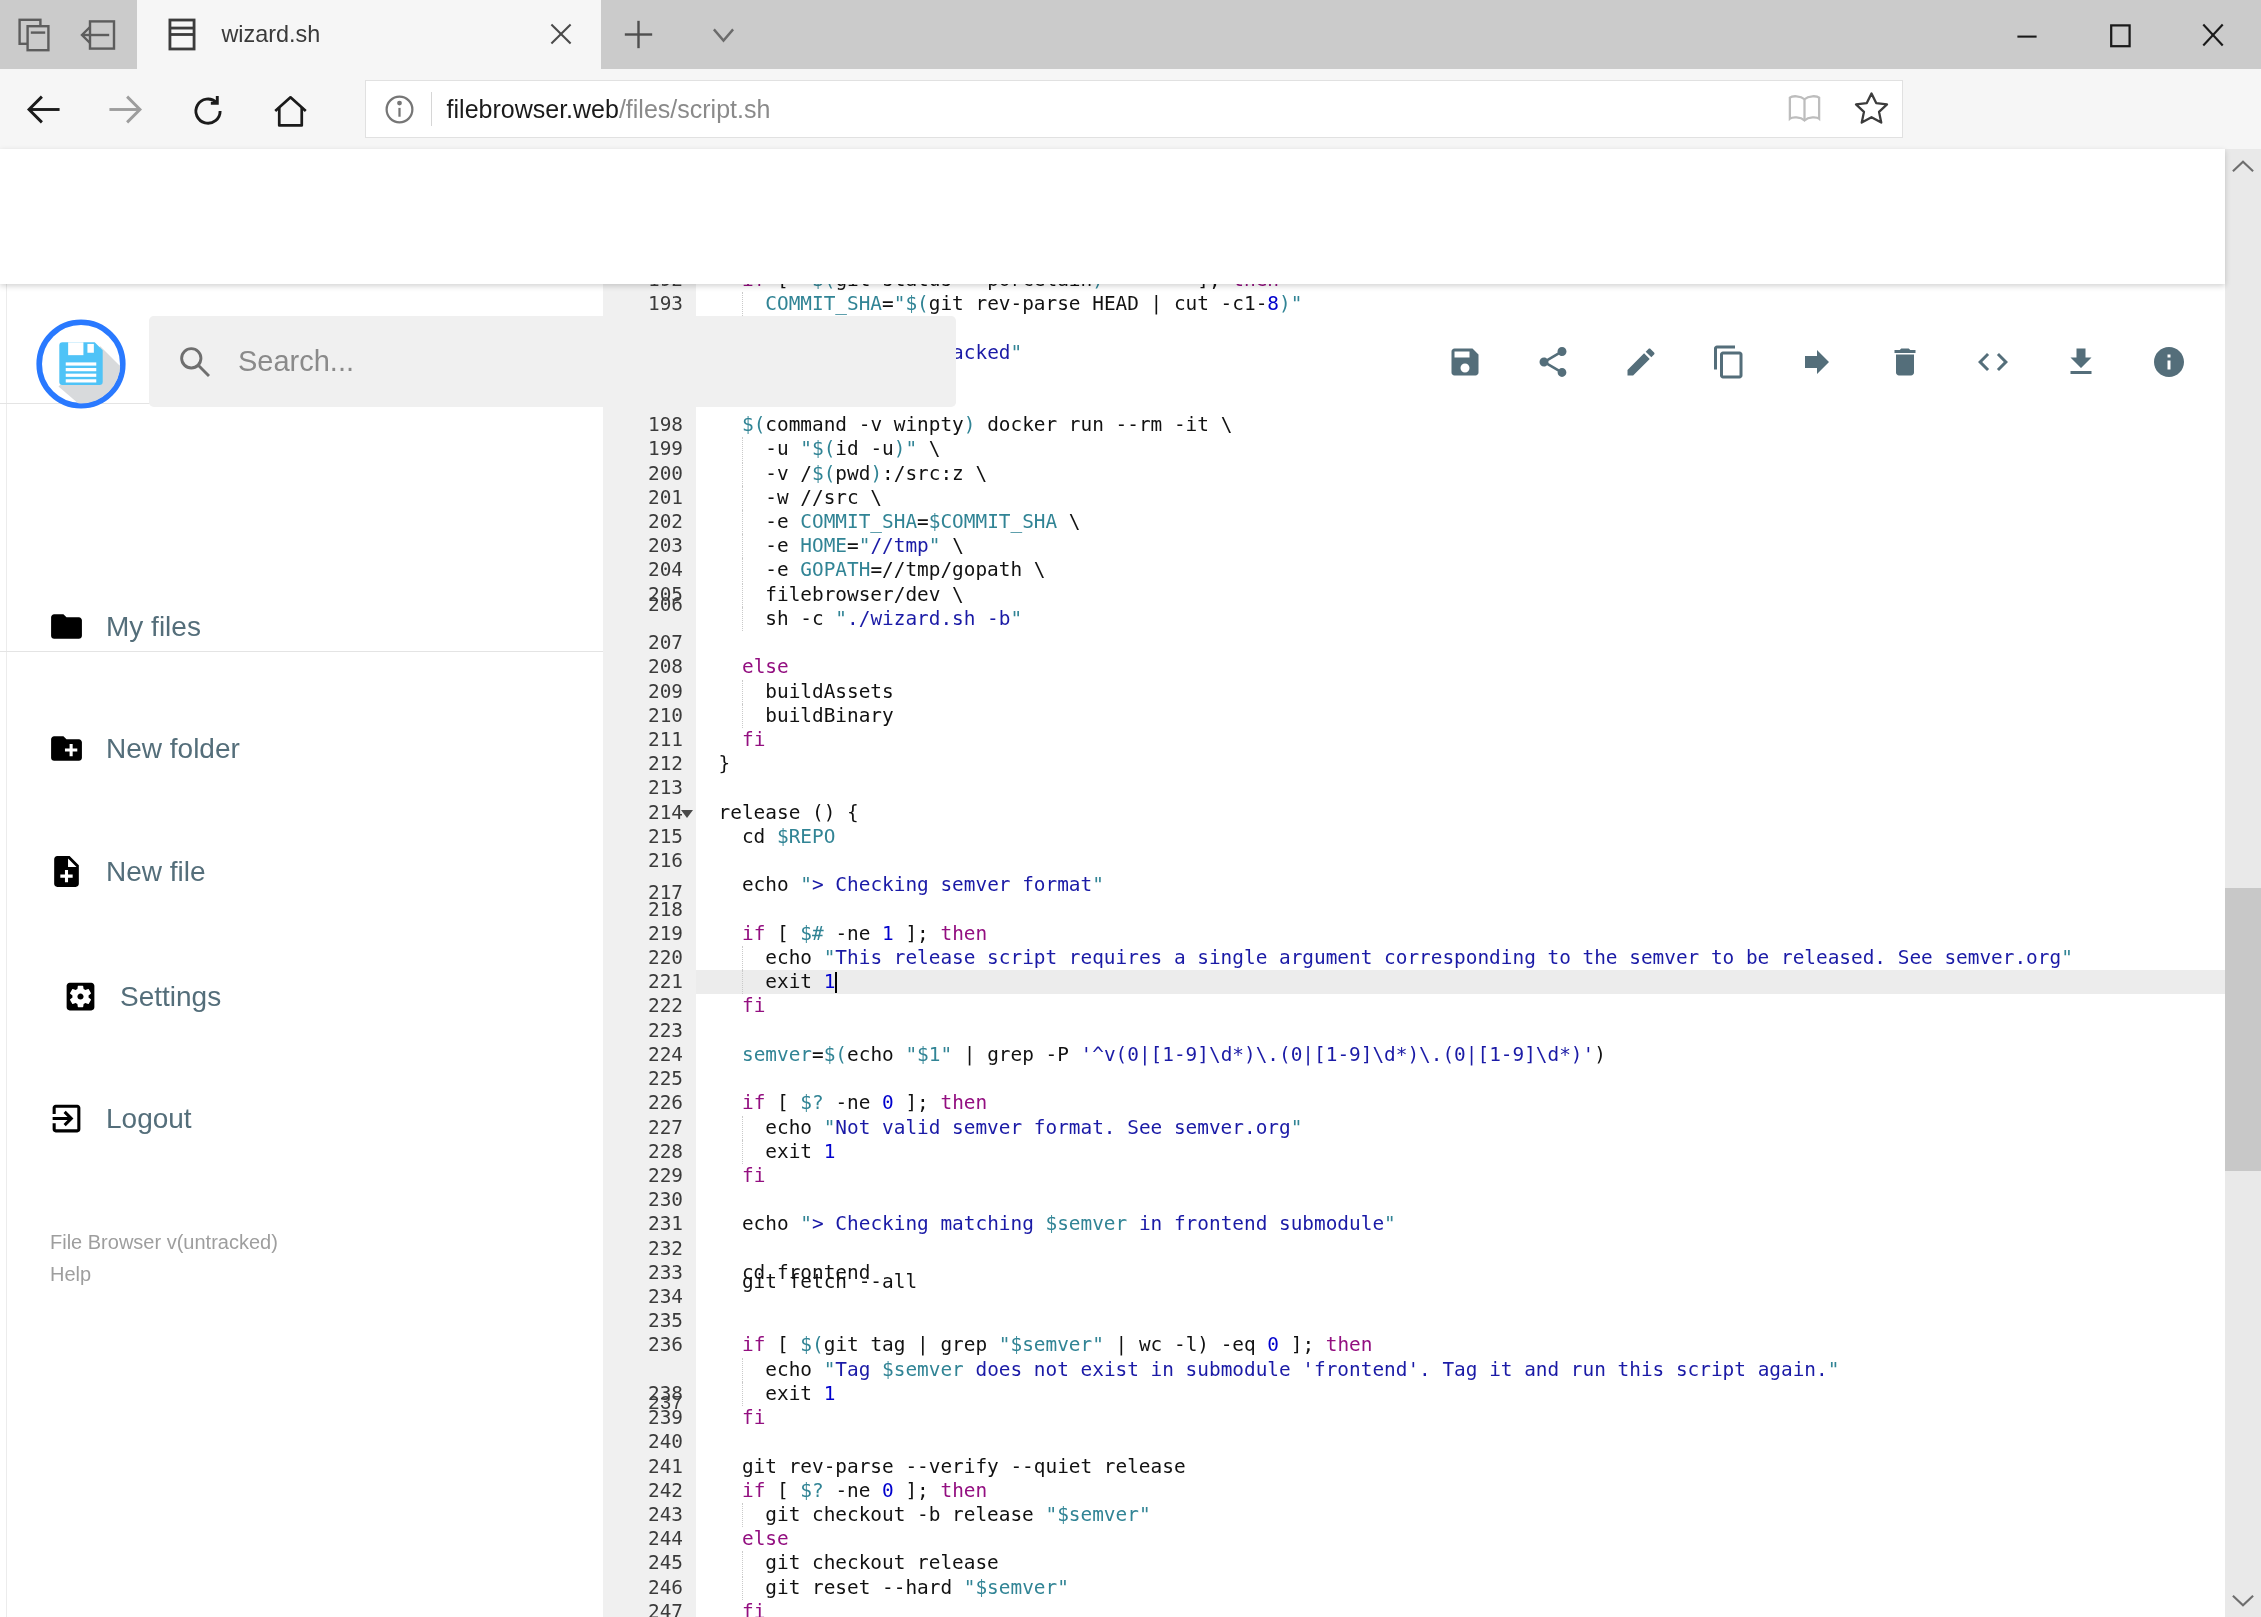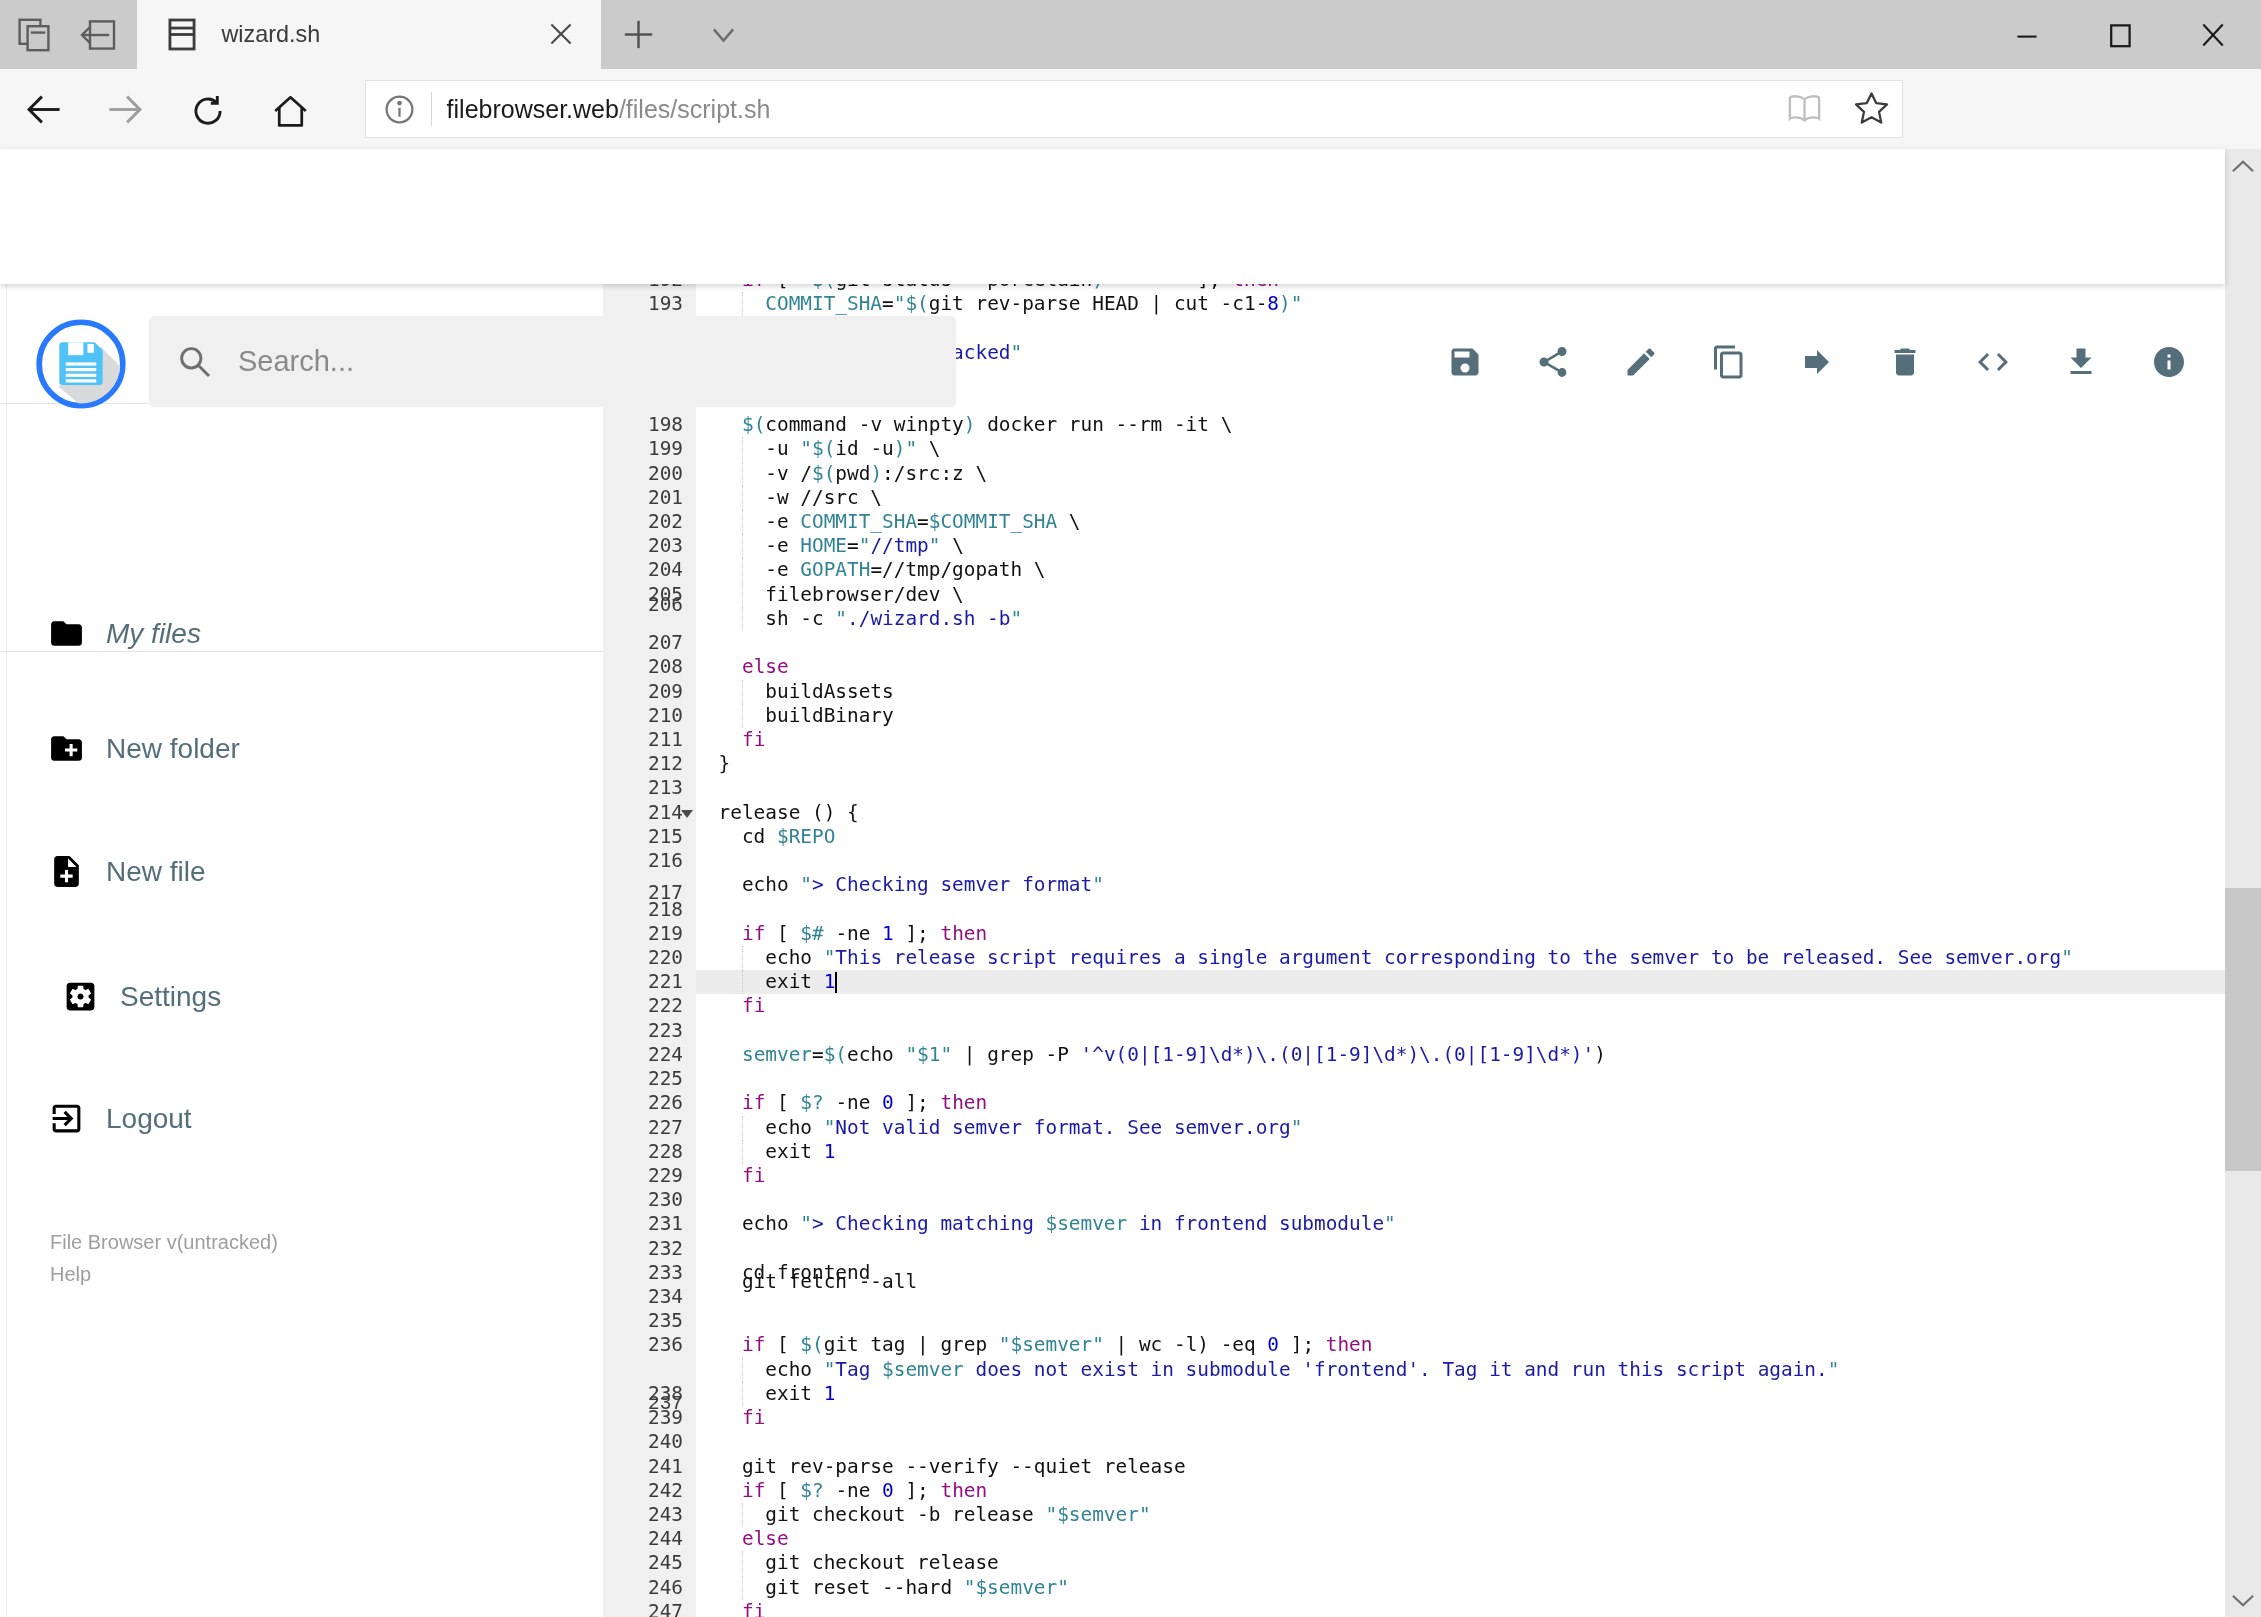--- a/index.html
+++ b/index.html
@@ -296,21 +296,21 @@
         <svg viewBox="0 0 24 24">
           <path d="M12 2C6.48 2 2 6.48 2 12s4.48 10 10 10 10-4.48 10-10S17.52 2 12 2zm1 15h-2v-6h2v6zm0-8h-2V7h2v2z" fill="currentColor"></path>
         </svg>
       </div>
     </div>
 </div>
 
 <div id="sidebar" class="abs">
   <div id="sidebar-edge" class="abs"></div>
   <div id="sidebar-items">
-      <div class="abs side-item" style="top: 314px; position: absolute; font-style: italic;">
+      <div class="abs side-item" style="top: 307px; position: absolute;">
         <svg viewBox="0 0 24 24">
           <path d="M10 4H4c-1.1 0-1.99.9-1.99 2L2 18c0 1.1.9 2 2 2h16c1.1 0 2-.9 2-2V8c0-1.1-.9-2-2-2h-8l-2-2z" fill="currentColor"></path>
         </svg>
         <span class="side-label">My files</span>
       </div>
       <div class="abs side-item" style="top: 429px; position: absolute;">
         <svg viewBox="0 0 24 24">
           <path d="M20 6h-8l-2-2H4c-1.1 0-1.99.9-1.99 2L2 18c0 1.1.9 2 2 2h16c1.1 0 2-.9 2-2V8c0-1.1-.9-2-2-2zm-1 8h-3v3h-2v-3h-3v-2h3V9h2v3h3v2z" fill="currentColor"></path>
         </svg>
         <span class="side-label">New folder</span>

